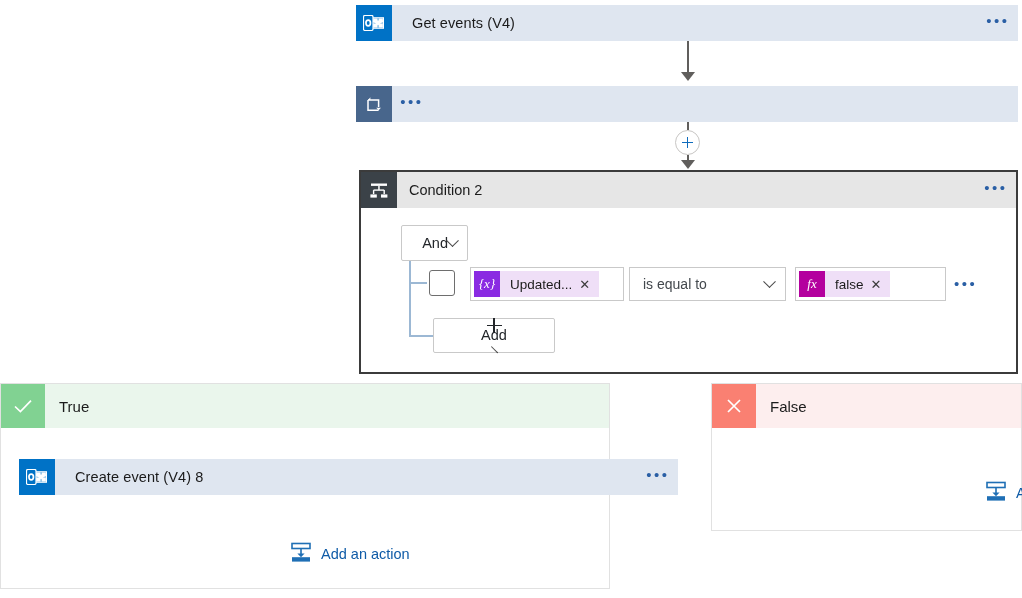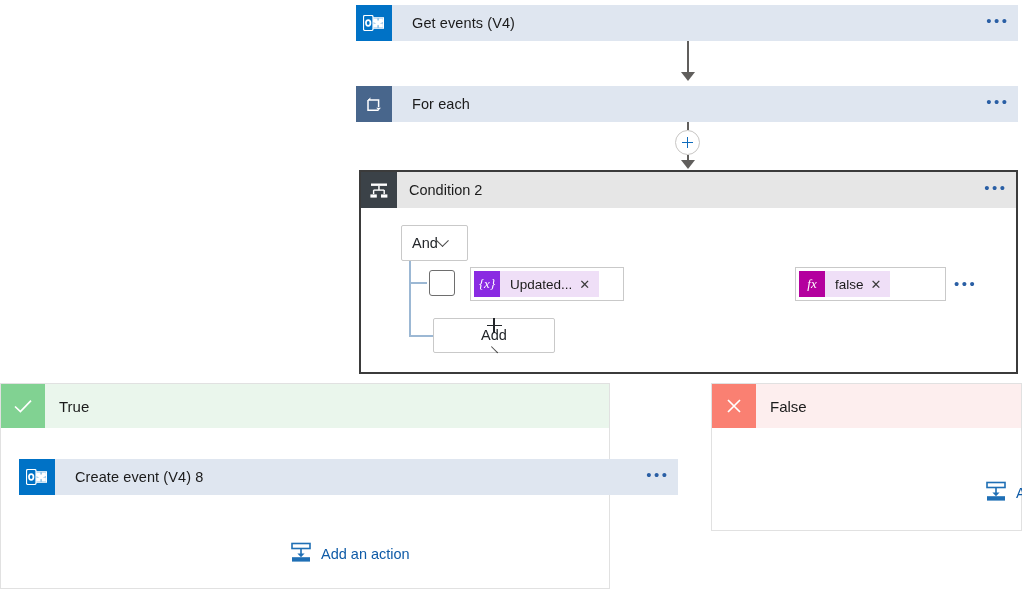--- a/index.html
+++ b/index.html
@@ -105,21 +105,21 @@
     cursor: pointer;
   }
   .chev {
     display: inline-block;
     width: 9px; height: 9px;
     border-right: 1.4px solid #4a4a4a;
     border-bottom: 1.4px solid #4a4a4a;
     transform: rotate(45deg) translate(-2px,-2px);
   }
 
-  .and-btn { position: absolute; left: 401px; top: 225px; width: 67px; padding: 8px 10px; justify-content: flex-start; }
+  .and-btn { position: absolute; left: 401px; top: 225px; width: 67px; padding: 8px 10px; justify-content: flex-end; }
 
   .tree-line { position: absolute; background: #9cb8d4; }
 
   .row-check {
     position: absolute; left: 429px; top: 270px;
     width: 26px; height: 26px;
     border: 1px solid #6e6e6e; border-radius: 3px;
     background: #fff; cursor: pointer;
   }
 
@@ -223,21 +223,20 @@
 
   <div class="card-bar" style="left:356px; top:86px; width:662px;">
     <div class="ic ico-loop">
       <svg width="19" height="19" viewBox="0 0 19 19">
         <path d="M3 5 L3 15.2 L13.6 15.2" fill="none" stroke="#ffffff" stroke-width="1.5"></path>
         <path d="M3 5 L13.6 5 L13.6 12" fill="none" stroke="#ffffff" stroke-width="1.5"></path>
         <path d="M3 5 L5.4 2.2 L5.4 5 Z" fill="#ffffff"></path>
         <path d="M13.6 15.2 L11.2 12.8 L16 12.8 Z" fill="#ffffff"></path>
       </svg>
     </div>
-    <div class="ttl">For each</div>
     <div class="ellipsis">•••</div>
   </div>
 
   <div class="vline" style="left:687px; top:122px; height:8px;"></div>
   <div class="plusbtn" style="left:675px; top:130px;"></div>
   <div class="vline" style="left:687px; top:155px; height:9px;"></div>
   <div class="arrowhead" style="left:681px; top:160px;"></div>
 
   <div class="cond-card" style="left:359px; top:170px; width:659px; height:204px;">
     <div class="cond-head">
@@ -270,20 +269,24 @@
   <div class="row-check"></div>
 
   <div class="field-box" style="left:470px; top:267px; width:154px;">
     <span class="token">
       <span class="badge badge-x">{x}</span>
       <span class="lbl">Updated...</span>
       <span class="xclose">✕</span>
     </span>
   </div>
 
+  <div class="sel-box" style="left:629px; top:267px; width:157px;">
+    <span>is equal to</span>
+    <span class="chev"></span>
+  </div>
 
   <div class="field-box" style="left:795px; top:267px; width:151px;">
     <span class="token">
       <span class="badge badge-fx">fx</span>
       <span class="lbl">false</span>
       <span class="xclose">✕</span>
     </span>
   </div>
 
   <div class="row-dots" style="left:954px; top:275px;">•••</div>

